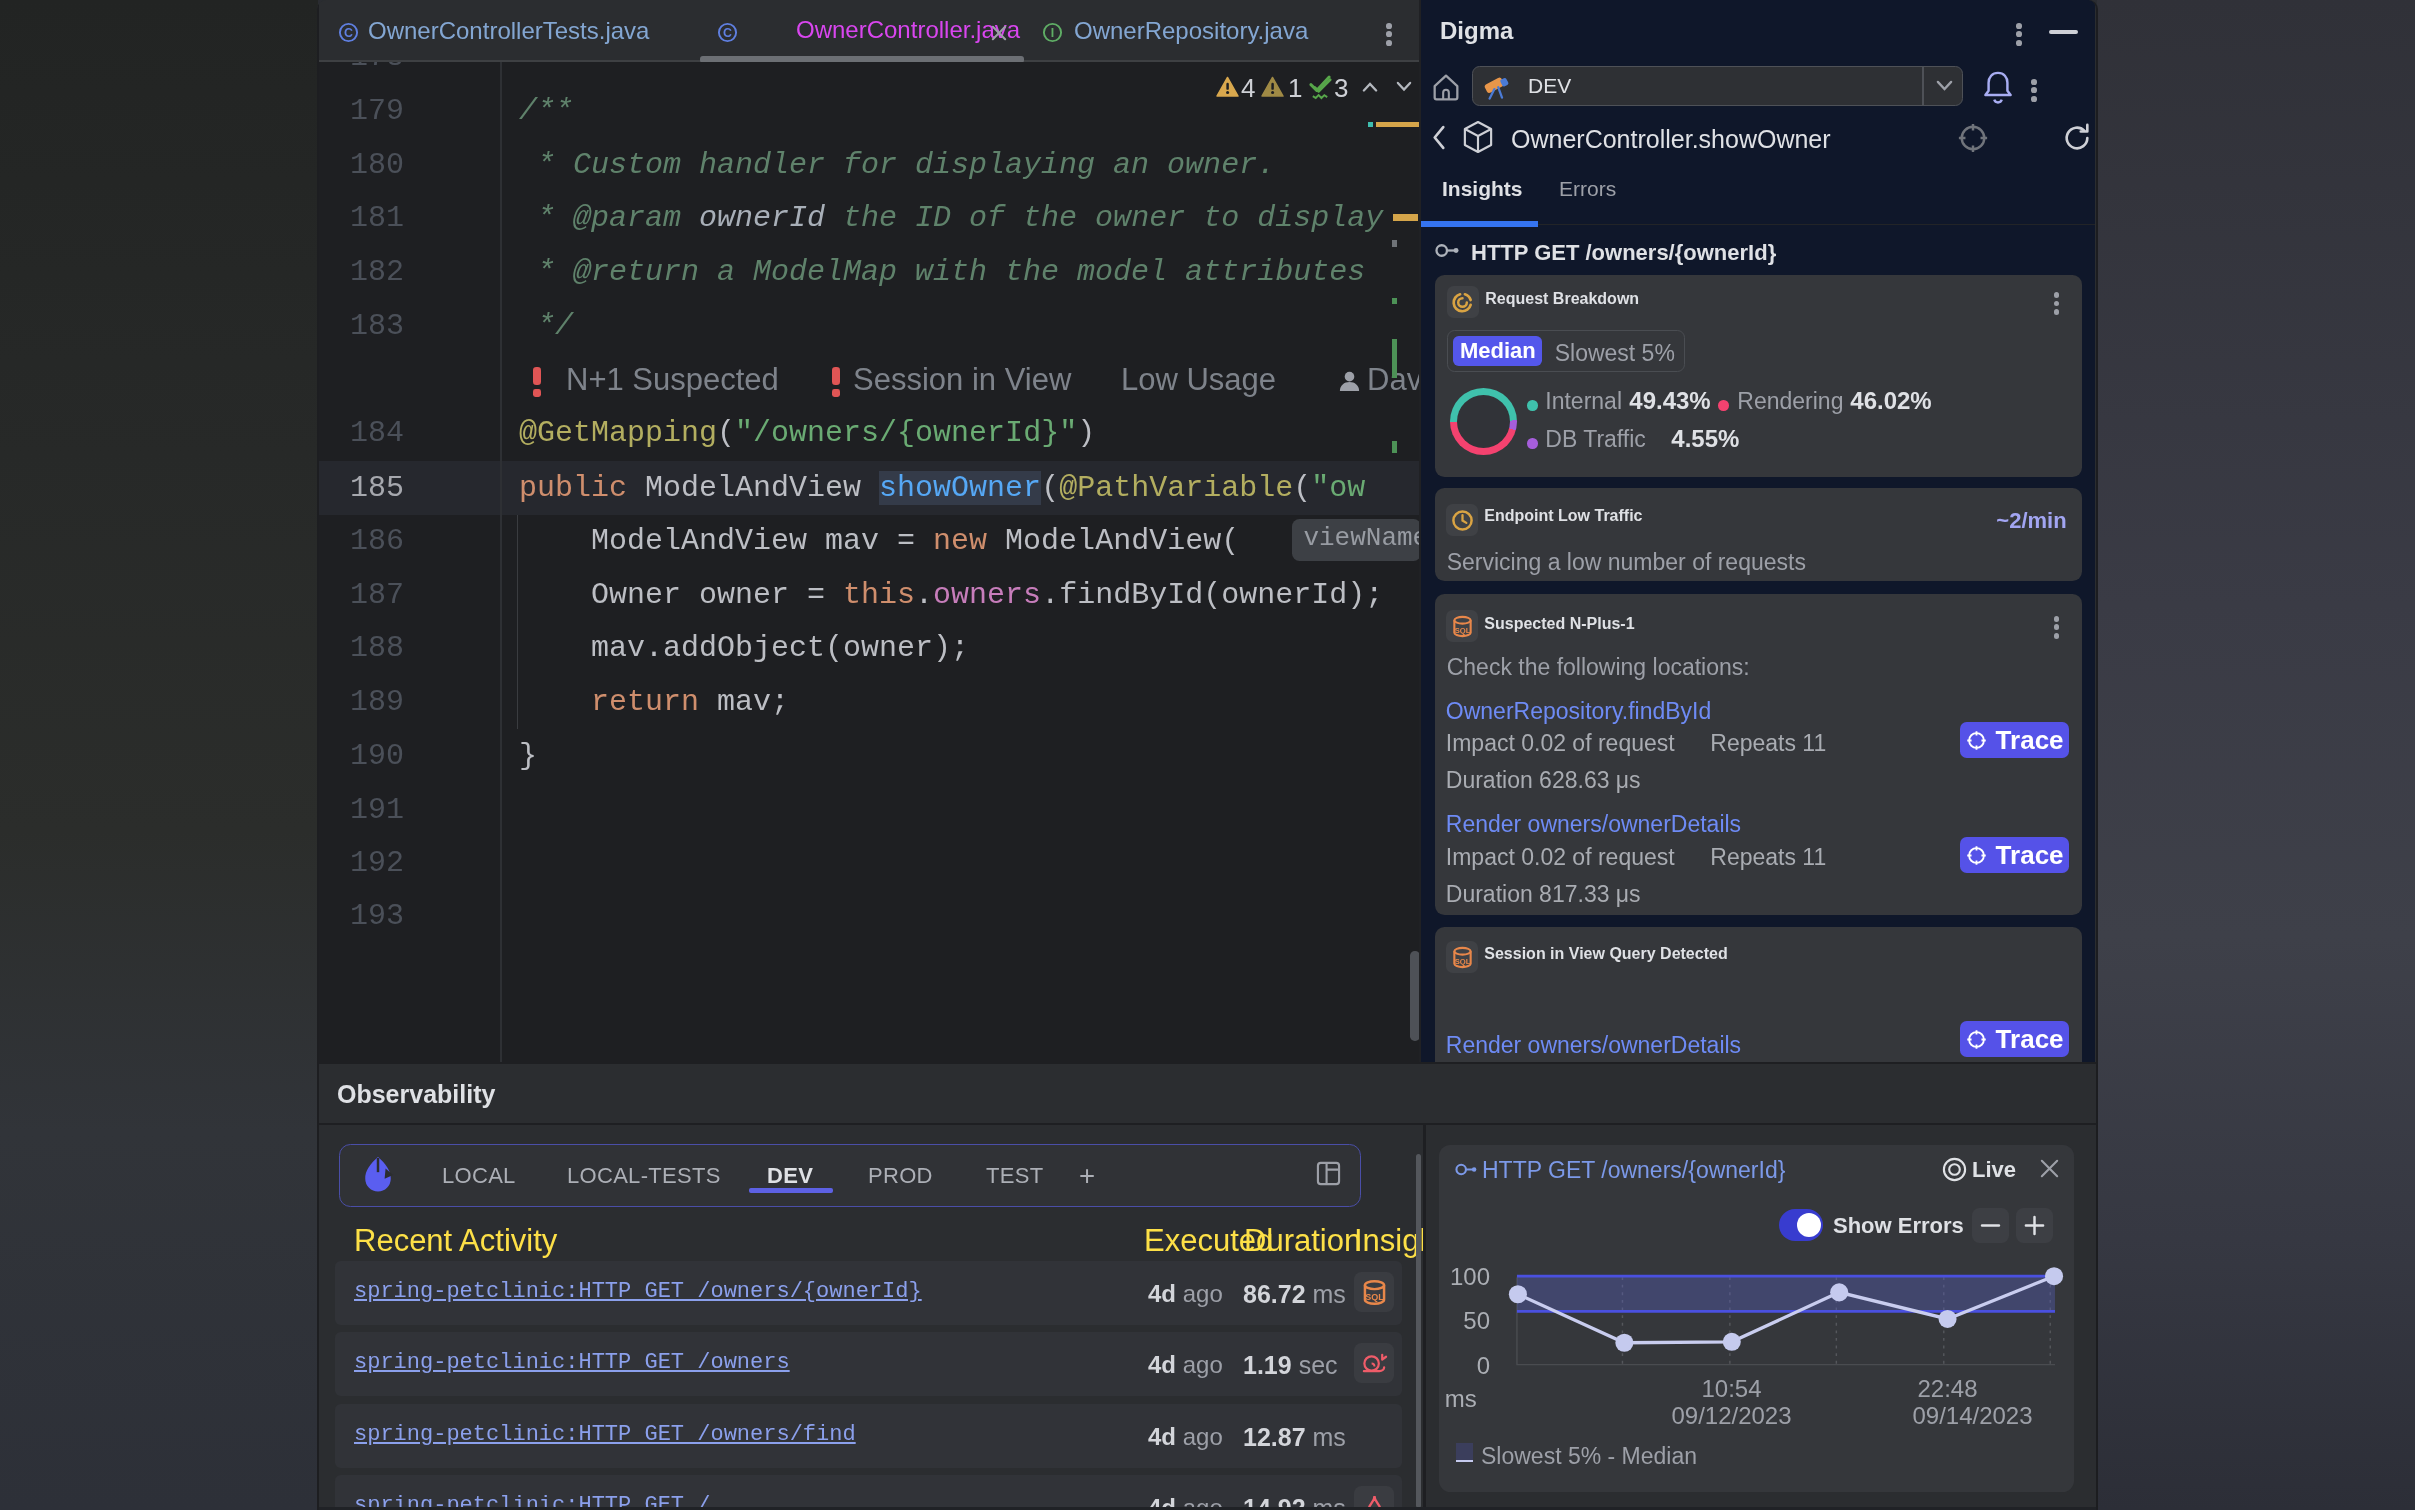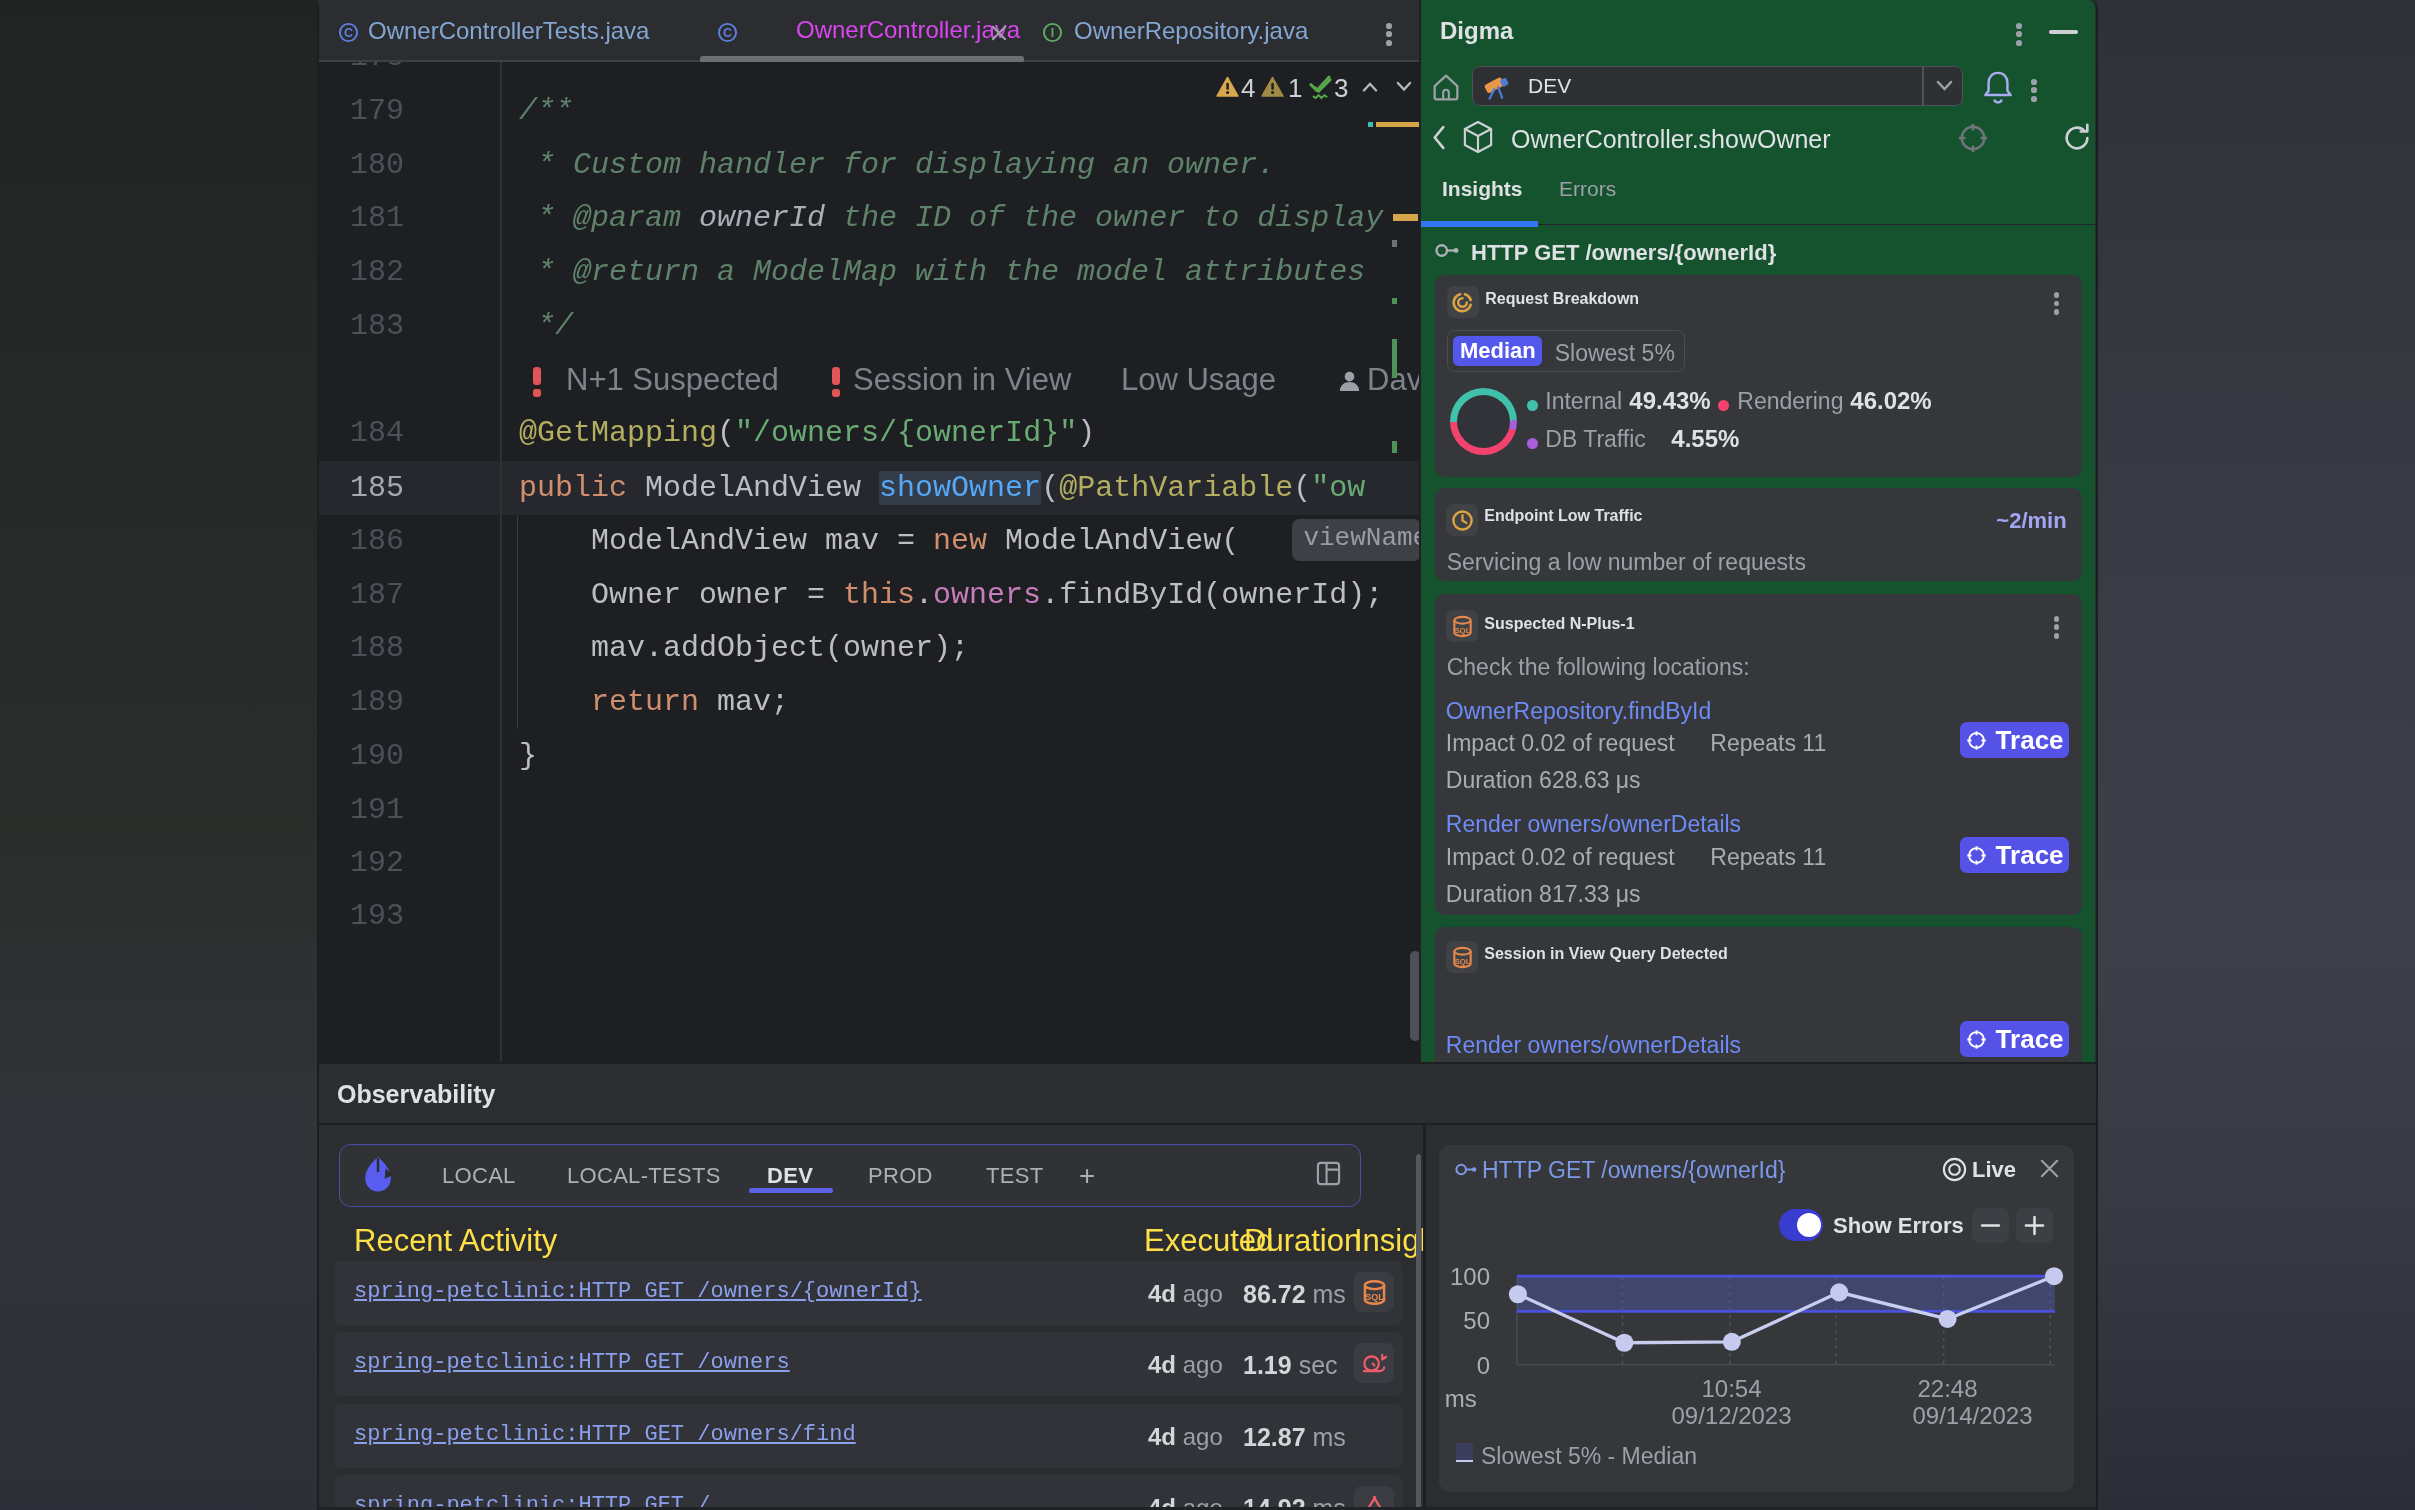--- a/index.html
+++ b/index.html
@@ -150,21 +150,21 @@
   <div class="abs" style="left:1051px;top:60px;width:4.8px;height:4.8px;background:#3fbdae;"></div>
   <div class="abs" style="left:1059px;top:60px;width:46px;height:4.8px;background:#d5a54a;"></div>
   <div class="abs" style="left:1076px;top:152px;width:25px;height:6.7px;background:#d5a54a;"></div>
   <div class="abs" style="left:1075px;top:178px;width:4.8px;height:6.7px;background:#6f7378;"></div>
   <div class="abs" style="left:1075px;top:236px;width:4.8px;height:5.7px;background:#4d9257;"></div>
   <div class="abs" style="left:1075px;top:277px;width:4.8px;height:39px;background:#4d9257;"></div>
   <div class="abs" style="left:1075px;top:379px;width:4.8px;height:12.4px;background:#4d9257;"></div>
   <div class="abs" style="left:1093px;top:889px;width:9.5px;height:90px;background:#4e5157;border-radius:4.8px;"></div>
 </div>
 <div class="abs" style="left:1102px;top:0;width:1.9px;height:1064px;background:#202124;"></div>
-<div class="abs" id="digma" style="left:1104px;top:0;width:674px;height:1064px;background:#14532d;overflow:hidden;">
+<div class="abs" id="digma" style="left:1104px;top:0;width:674px;height:1064px;background:#0f172a;overflow:hidden;">
   <span class="abs" style="left:19px;top:17px;font-size:24px;font-weight:bold;color:#dfe1e5;">Digma</span>
   <div class="abs kebab" style="left:593px;top:20px;width:10.5px;">
         <i></i>
         <i></i>
         <i></i>
       </div>
   <div class="abs" style="left:628px;top:30px;width:28.5px;height:3.8px;background:#ced0d6;border-radius:1.9px;"></div>
   <svg class="abs" style="left:7.6px;top:70px;" width="34" height="34" viewBox="0 0 36 36">
     <path d="M6 17 L18 6 L30 17 V29 a2 2 0 0 1 -2 2 H8 a2 2 0 0 1 -2 -2 Z" fill="none" stroke="#9da0a8" stroke-width="2.4" stroke-linejoin="round"></path>
     <path d="M15 31 V24 a3 3 0 0 1 6 0 V31" fill="none" stroke="#9da0a8" stroke-width="2.2"></path>

